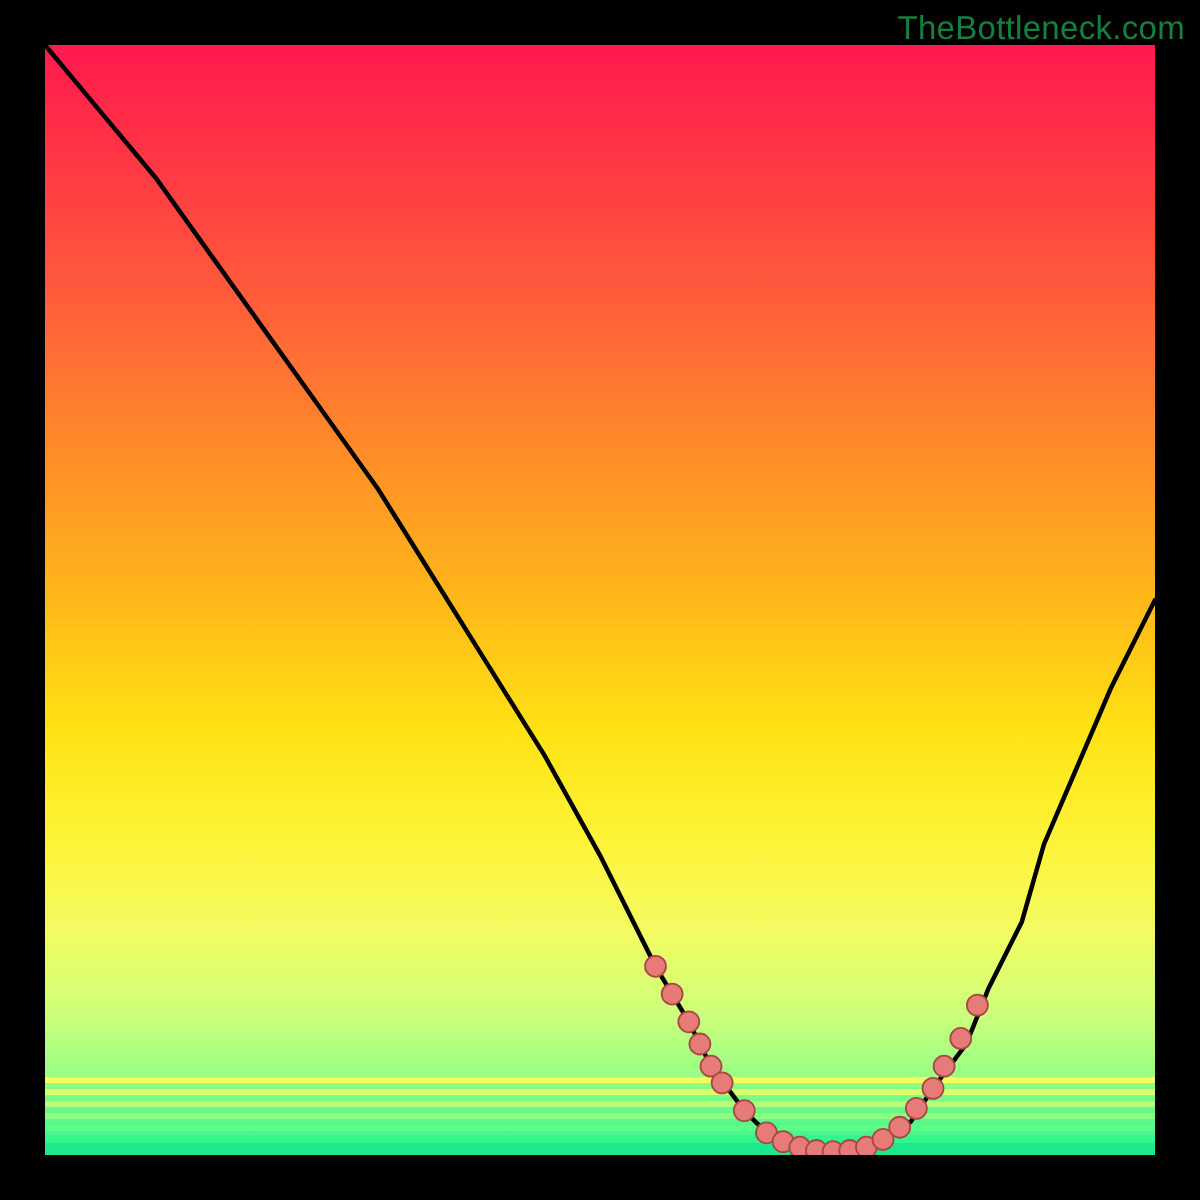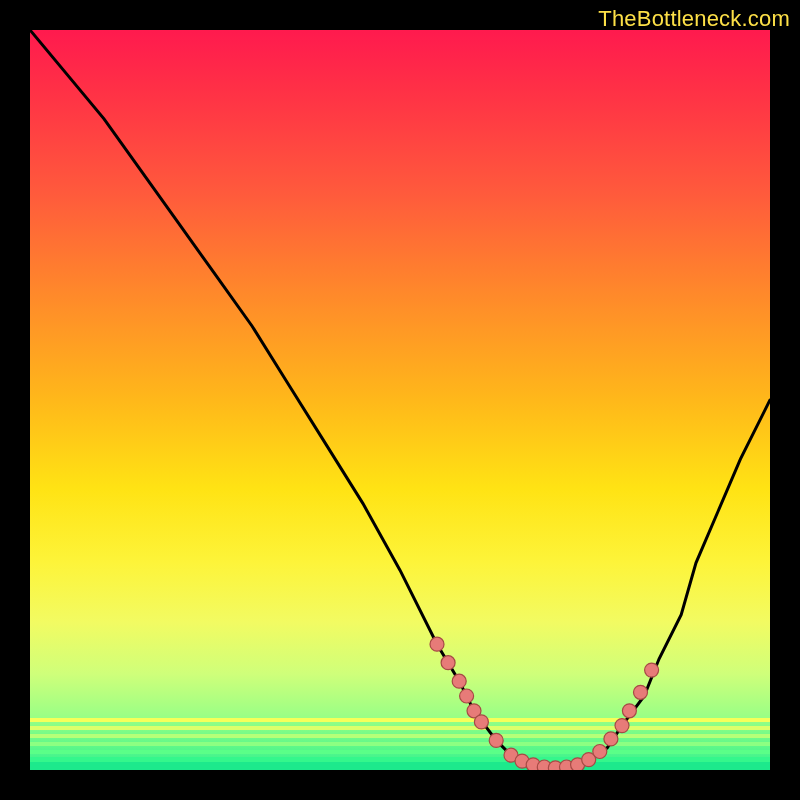--- a/index.html
+++ b/index.html
@@ -14,21 +14,21 @@
   .stage {
     position: relative;
     width: 800px;
     height: 800px;
     background: #000;
   }
   .watermark {
     position: absolute;
     top: 6px;
     right: 10px;
-    color: #fde047;
+    color: #15803d;
     font-size: 22px;
     font-weight: 500;
     letter-spacing: 0.2px;
     user-select: none;
   }
   
   .plot {
     position: absolute;
     left: 30px;
     top: 30px;

